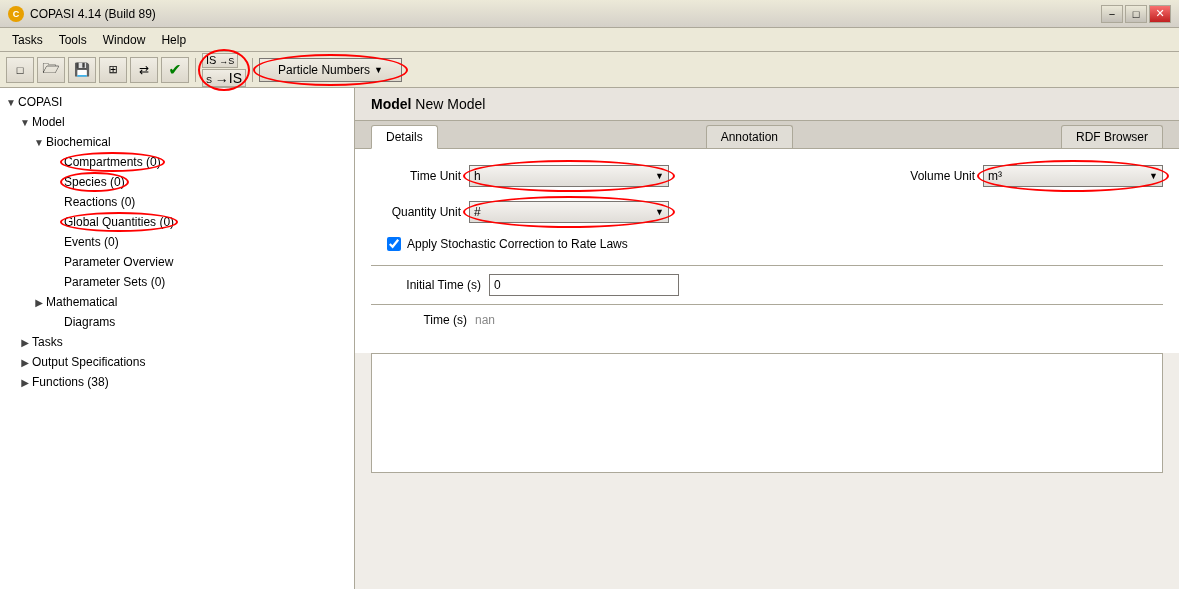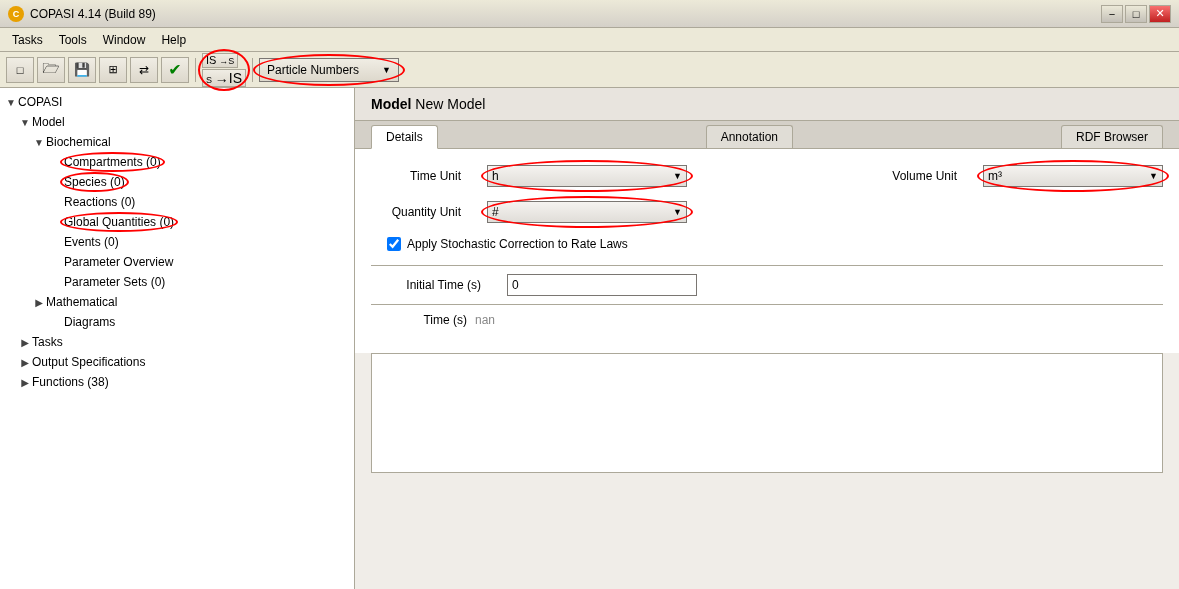--- a/index.html
+++ b/index.html
@@ -100,21 +100,21 @@
       left: -6px;
       right: -6px;
       bottom: -4px;
       border: 2px solid red;
       border-radius: 50%;
       pointer-events: none;
       z-index: 10;
     }
     .particle-dropdown {
       height: 24px;
-      padding: 0 7px;
+      padding: 0 18px;
       background: linear-gradient(to bottom, #f0ede4, #ddd8cc);
       border: 1px solid #7a7672;
       font-size: 12px;
       cursor: pointer;
       display: flex; align-items: center;
       min-width: 140px;
       justify-content: space-between;
     }
     .dropdown-arrow {
       font-size: 9px;
@@ -239,21 +239,21 @@
 
     
     .form-area {
       padding: 16px;
       background: #fff;
     }
     .form-row {
       display: flex;
       align-items: center;
       margin-bottom: 14px;
-      gap: 26px;
+      gap: 8px;
     }
     .form-label {
       text-align: right;
       font-size: 12px;
       color: #000;
     }
     .form-select-wrapper {
       position: relative;
       display: inline-flex;
       align-items: center;

